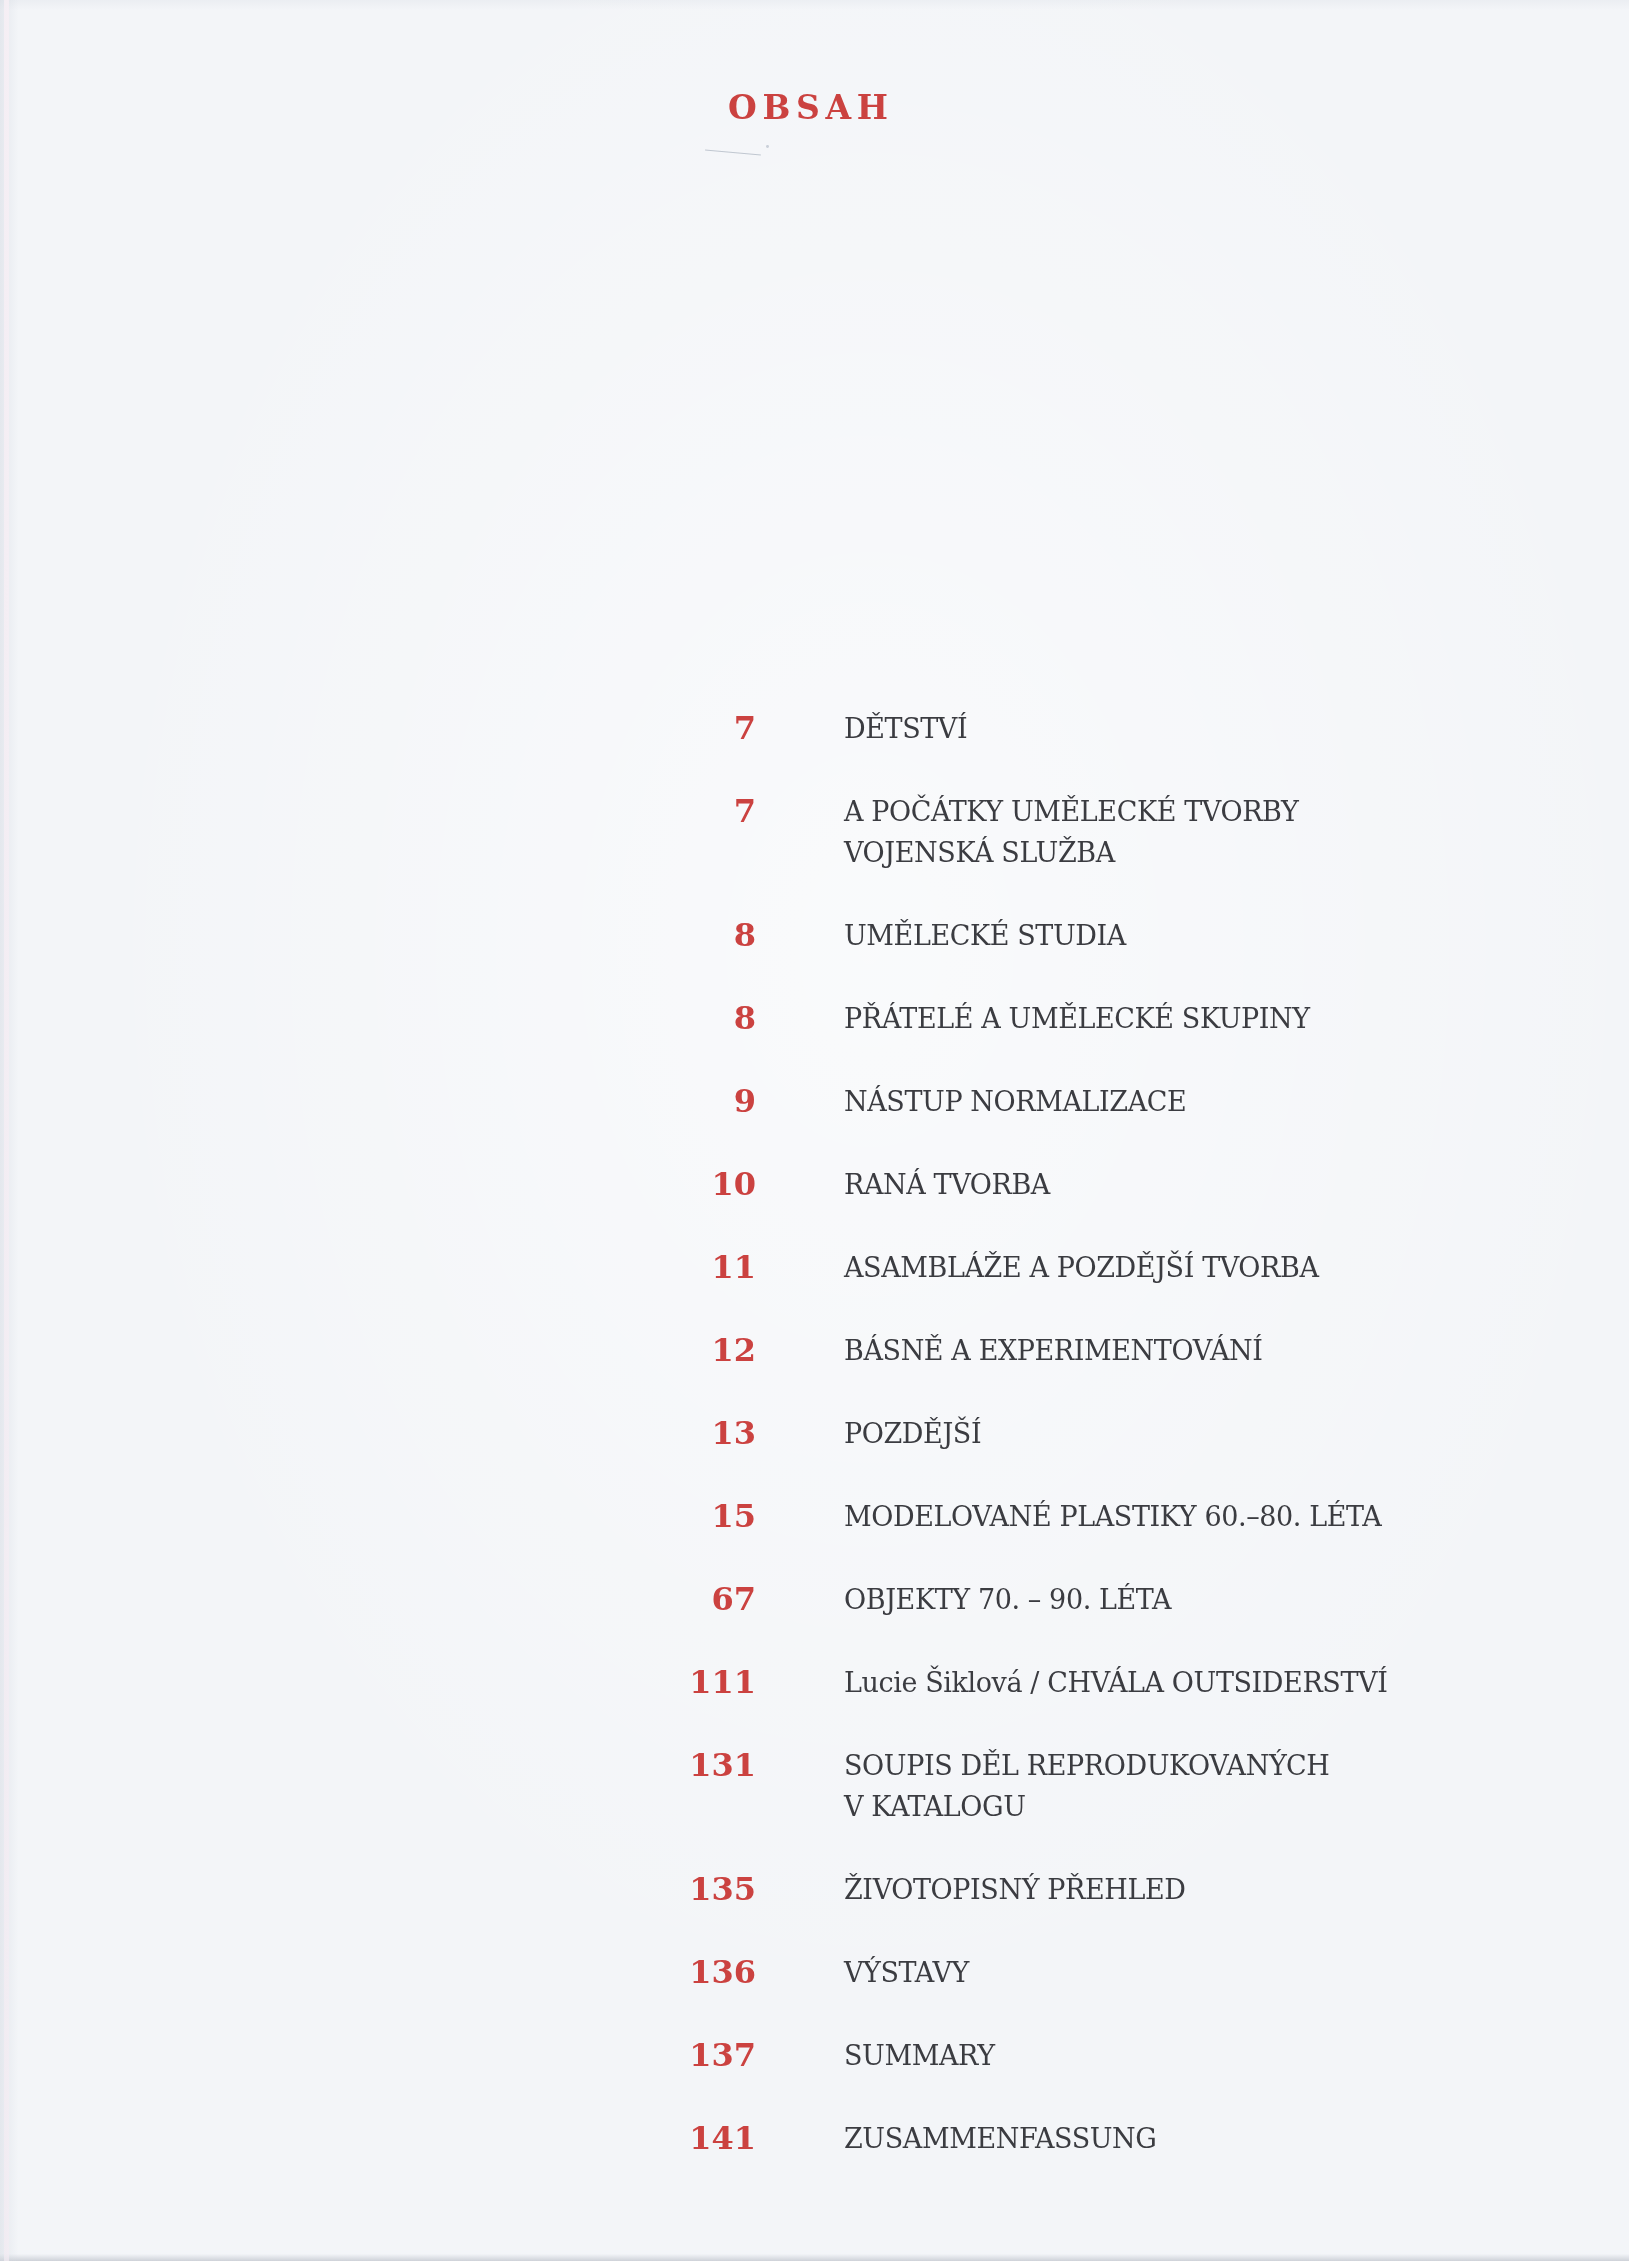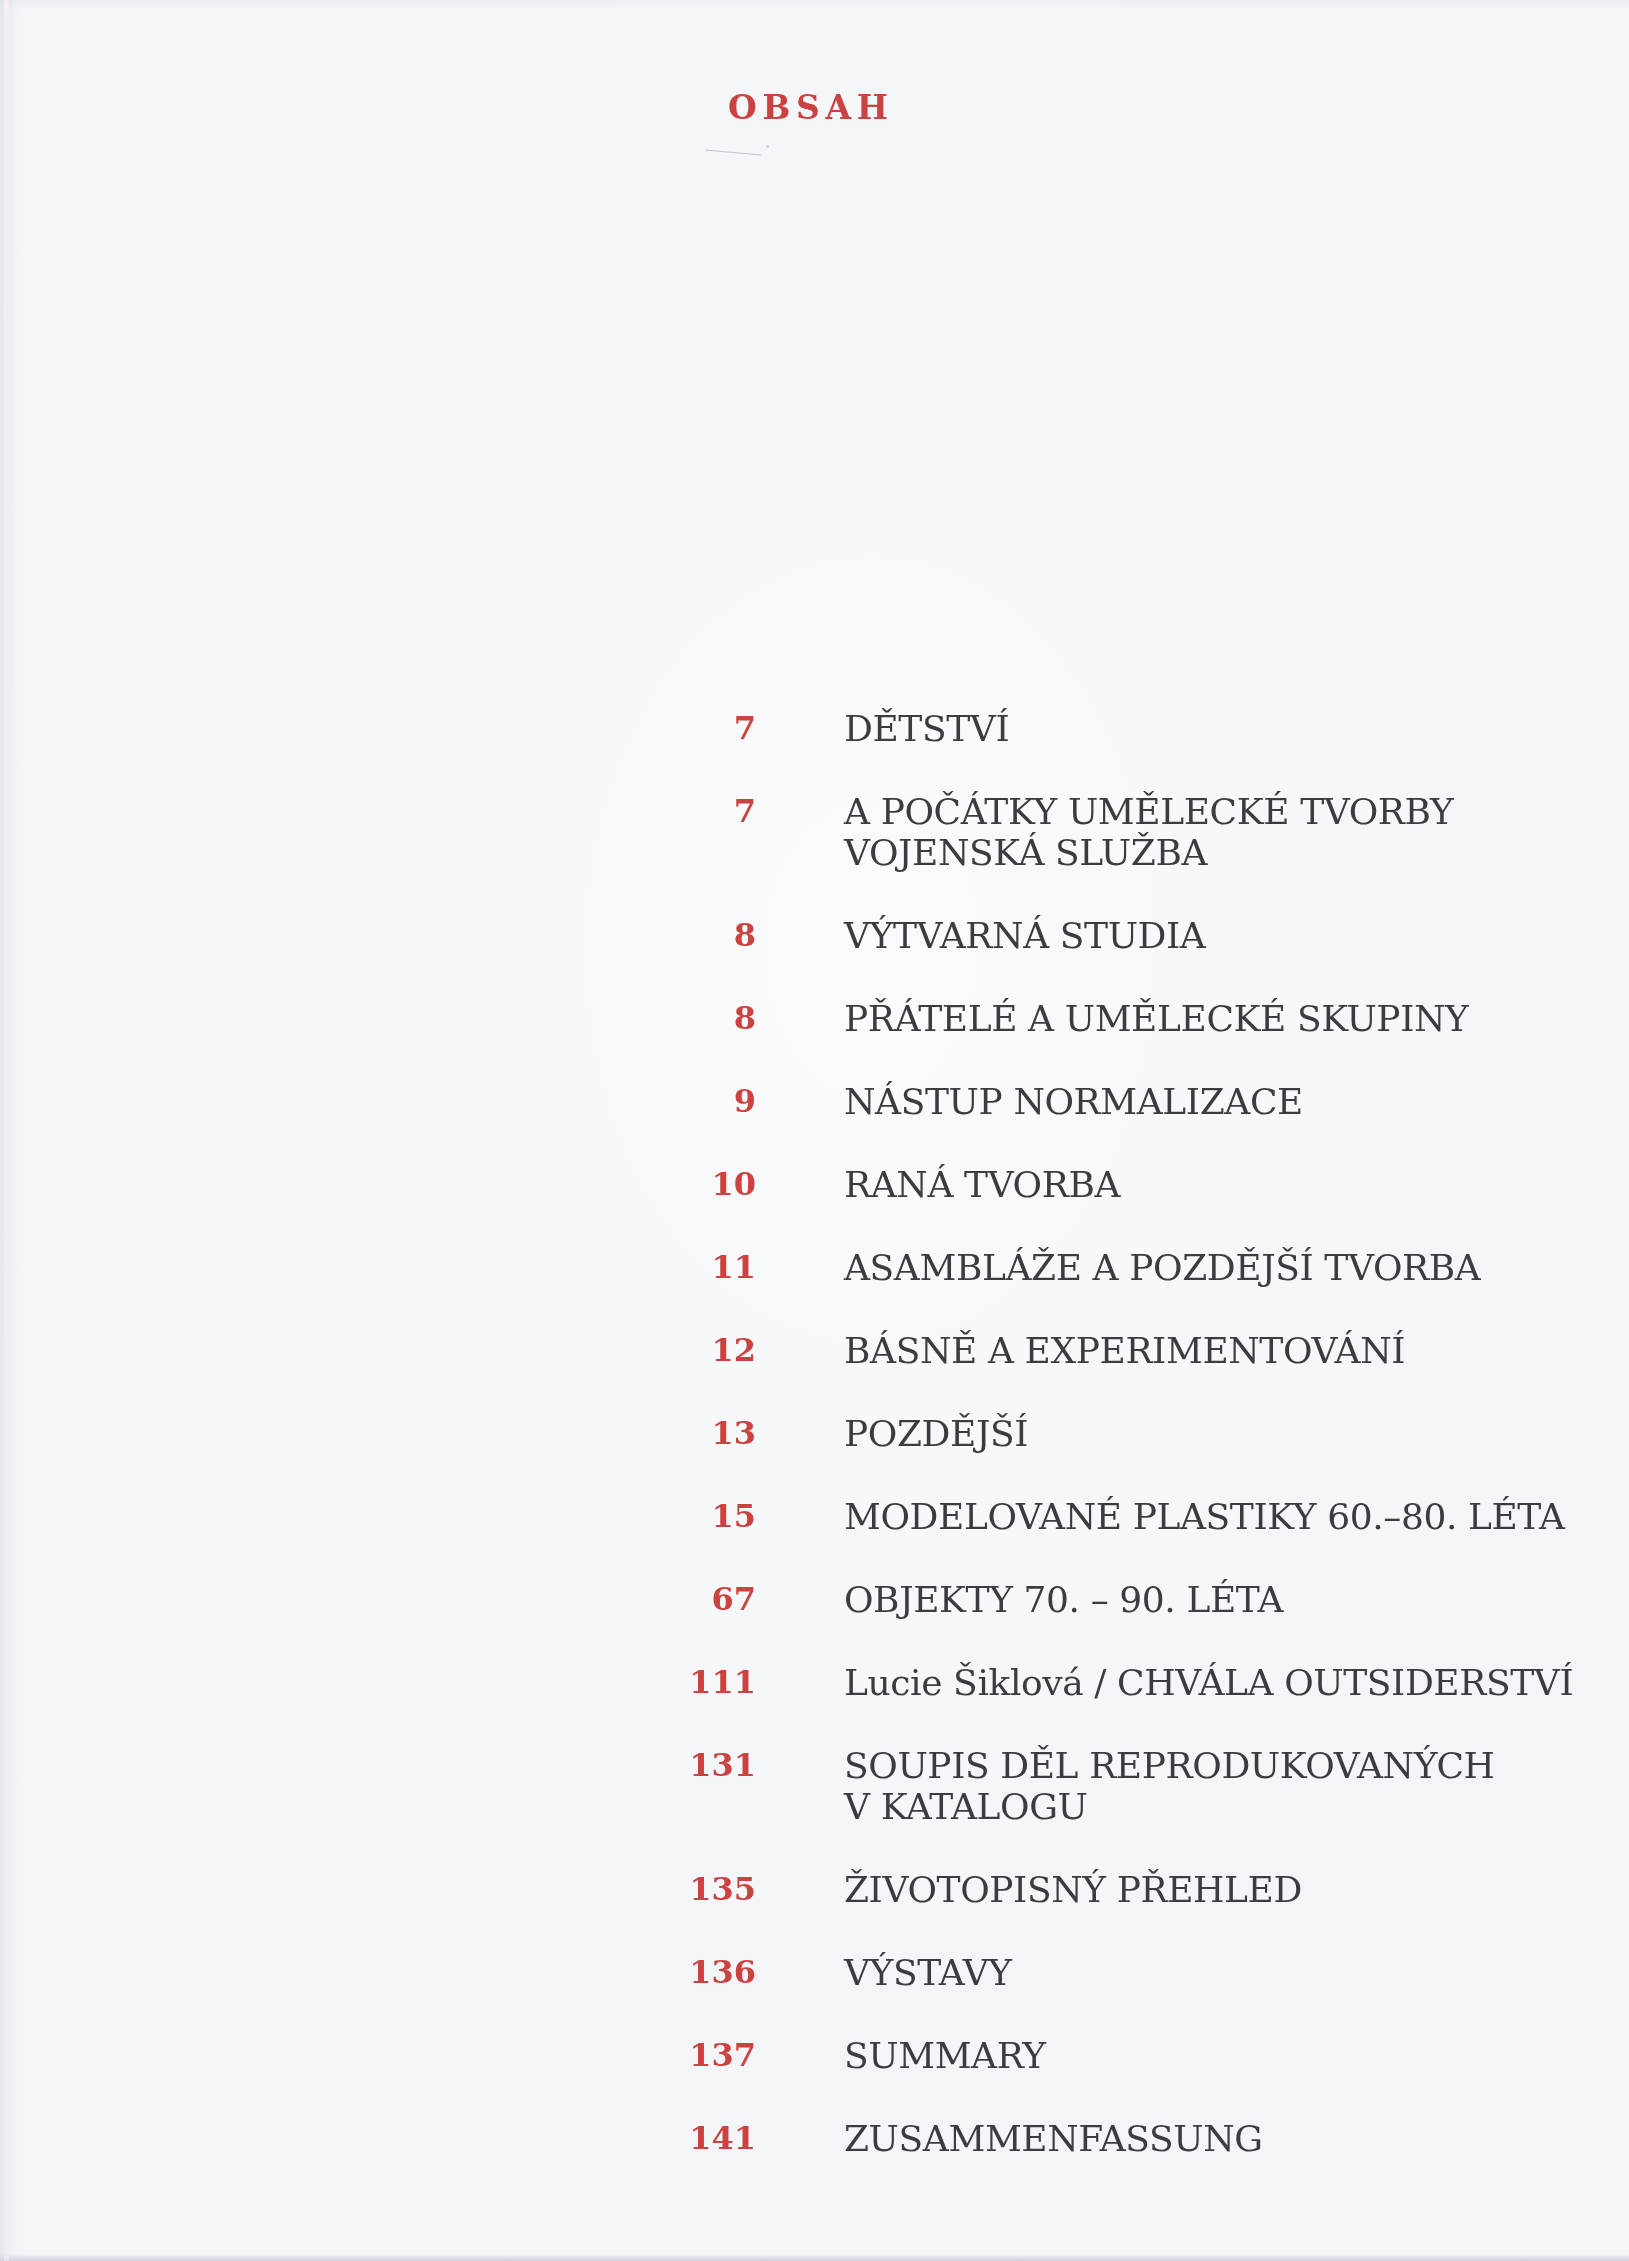--- a/index.html
+++ b/index.html
@@ -53,21 +53,21 @@
   }
   .entry:last-child { margin-bottom: 16px; }
   .num {
     flex: 0 0 144px; width: 144px;
     text-align: right;
     font-size: 32px; line-height: 41px; font-weight: 700;
     color: var(--accent, #cb4240);
   }
   .title {
     margin-left: 88px;
-    font-size: 36px; line-height: 41px;
+    font-size: 27px; line-height: 41px;
     letter-spacing: -0.4px;
     color: var(--ink, #3b3c41);
   }
   .title .line { white-space: nowrap; }
 </style>
 </head>
 <body>
 
 <div class="sheet">
   <div class="edge-strip"></div>
@@ -86,21 +86,21 @@
     <div class="num">7</div>
     <div class="title">
           <div class="line">A POČÁTKY UMĚLECKÉ TVORBY</div>
           <div class="line">VOJENSKÁ SLUŽBA</div>
         </div>
   </div>
 
   <div class="entry">
     <div class="num">8</div>
     <div class="title">
-          <div class="line">VÝTVARNÁ STUDIA</div>
+          <div class="line">UMĚLECKÉ STUDIA</div>
         </div>
   </div>
 
   <div class="entry">
     <div class="num">8</div>
     <div class="title">
           <div class="line">PŘÁTELÉ A UMĚLECKÉ SKUPINY</div>
         </div>
   </div>
 

